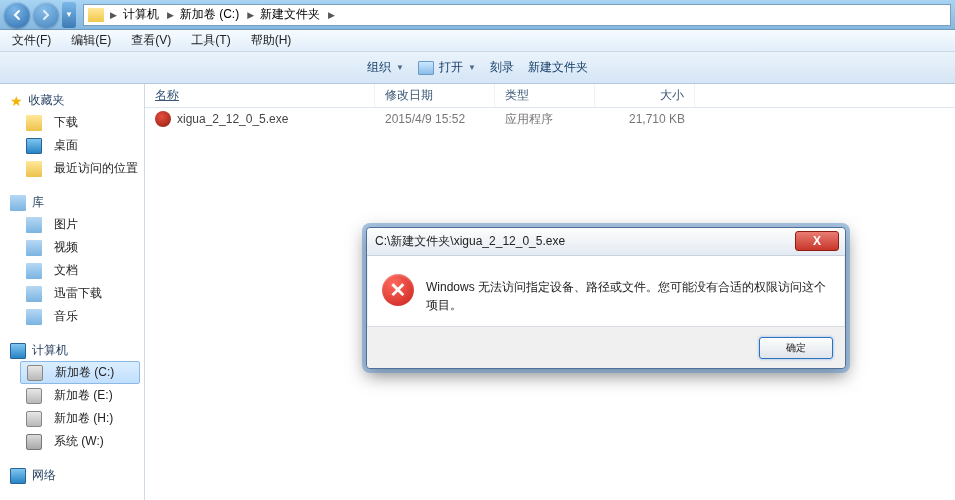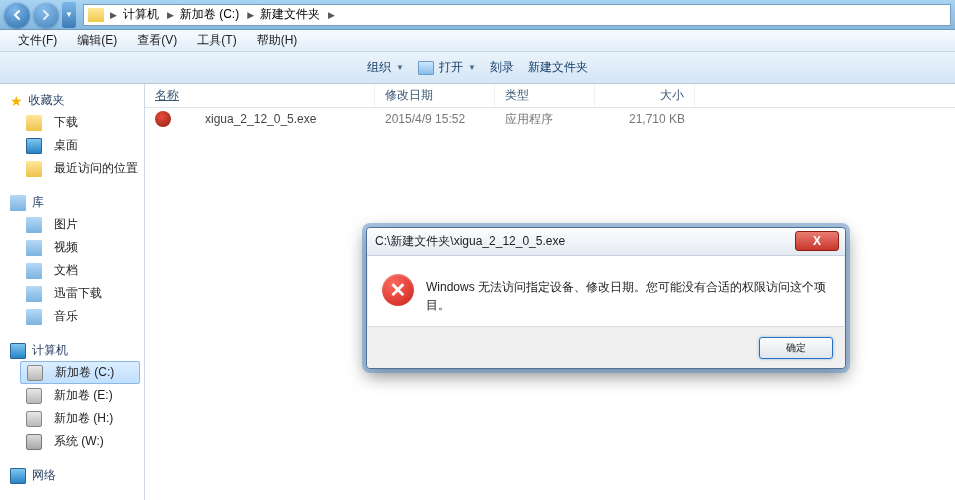--- a/index.html
+++ b/index.html
@@ -10,21 +10,21 @@
 .navbtn { width: 26px; height: 26px; border-radius: 50%; background: radial-gradient(circle at 40% 30%, #7cb8e8, #2e6dae); display: flex; align-items: center; justify-content: center; color: #fff; font-size: 14px; cursor: pointer; box-shadow: inset 0 1px 1px rgba(255,255,255,.4), 0 1px 2px rgba(0,0,0,.3); }
 .navbtn.disabled { opacity: .7; }
 .history-chevron { width: 14px; height: 26px; background: linear-gradient(to bottom, #7cb8e8, #3d7bb5); border-radius: 3px; display: flex; align-items: center; justify-content: center; color: #fff; font-size: 8px; cursor: pointer; }
 .addressbar { flex: 1; height: 22px; background: #fff; border: 1px solid #7a9ebd; display: flex; align-items: center; padding: 0 4px; gap: 4px; margin-left: 4px; }
 .folder-icon-small { width: 16px; height: 14px; background: linear-gradient(to bottom, #ffe79a, #f0c94a); border-radius: 1px; }
 .crumb { display: flex; align-items: center; gap: 2px; cursor: pointer; }
 .crumb span { padding: 0 2px; }
 .crumb .sep { font-size: 9px; color: #555; }
 
 
-.menubar { height: 22px; background: linear-gradient(to bottom, #f6fbff, #e2eefa); display: flex; align-items: center; padding: 0 10px; gap: 4px; border-bottom: 1px solid #c8d8e8; }
+.menubar { height: 22px; background: linear-gradient(to bottom, #f6fbff, #e2eefa); display: flex; align-items: center; padding: 0 4px; gap: 4px; border-bottom: 1px solid #c8d8e8; }
 .menubar .mitem { padding: 2px 8px; cursor: pointer; color: #222; }
 
 
 .toolbar { height: 32px; background: linear-gradient(to bottom, #eaf3fb, #d5e5f5); display: flex; align-items: center; padding: 0 8px; gap: 14px; border-bottom: 1px solid #b5c9dc; justify-content: center; }
 .toolbar .tbtn { display: flex; align-items: center; gap: 5px; cursor: pointer; color: #163f6a; }
 .toolbar .tbtn .drop { font-size: 8px; color: #4a6a8a; }
 
 
 .main { display: flex; height: calc(500px - 30px - 22px - 32px); }
 
@@ -52,21 +52,21 @@
 .colheaders { height: 24px; display: flex; align-items: center; border-bottom: 1px solid #e0e6ee; color: #3a5775; }
 .colheaders .col { padding: 0 10px; border-right: 1px solid #eef2f6; cursor: pointer; display: flex; align-items: center; gap: 4px; height: 100%; }
 .col-name { width: 230px; text-decoration: underline; }
 .col-date { width: 120px; }
 .col-type { width: 100px; }
 .col-size { width: 100px; text-align: right; justify-content: flex-end; }
 .filerows { }
 .filerow { height: 22px; display: flex; align-items: center; color: #444; }
 .filerow .cell { padding: 0 10px; }
 .file-icon { width: 16px; height: 16px; border-radius: 50%; background: radial-gradient(circle at 40% 35%, #e74c3c, #8e1f12); display: inline-block; vertical-align: middle; margin-right: 6px; position: relative; }
-.filerow .cell.name { width: 230px; display: flex; align-items: center; gap: 28px; }
+.filerow .cell.name { width: 230px; display: flex; align-items: center; }
 .filerow .cell.date { width: 120px; color: #777; }
 .filerow .cell.type { width: 100px; color: #777; }
 .filerow .cell.size { width: 100px; text-align: right; color: #777; }
 .dialog { position: absolute; left: 366px; top: 227px; width: 480px; background: #f0f0f0; border: 1px solid #4d6f9a; box-shadow: 0 0 0 4px rgba(100,150,200,.55), 0 6px 18px rgba(0,0,0,.5); border-radius: 4px; }
 .dialog-title { height: 28px; background: linear-gradient(to bottom, #fdfdfd, #e4eaf2); display: flex; align-items: center; padding: 0 8px; font-size: 12px; color: #222; border-bottom: 1px solid #c8d2de; border-radius: 4px 4px 0 0; position: relative; }
 .close-x { position: absolute; right: 6px; top: 3px; width: 44px; height: 20px; background: linear-gradient(to bottom, #e97c73, #c8372b); border: 1px solid #8b1d13; border-radius: 3px; display: flex; align-items: center; justify-content: center; color: #fff; font-weight: bold; font-size: 12px; cursor: pointer; }
 .dialog-body { padding: 18px 14px 12px 14px; display: flex; gap: 12px; background: #fff; margin: 0 1px; }
 .err-icon { width: 32px; height: 32px; border-radius: 50%; background: radial-gradient(circle at 35% 30%, #ff6a5e, #c8201a); display: flex; align-items: center; justify-content: center; color: #fff; font-size: 20px; font-weight: bold; flex-shrink: 0; box-shadow: inset 0 1px 2px rgba(255,255,255,.4); }
 .dialog-msg { color: #222; line-height: 1.5; padding-top: 4px; }
 .dialog-footer { height: 42px; background: #f0f0f0; display: flex; align-items: center; justify-content: flex-end; padding: 0 12px; border-top: 1px solid #d8dde4; border-radius: 0 0 4px 4px; }
@@ -240,18 +240,18 @@
 
 </div>
 
 <div class="dialog">
   <div class="dialog-title">
     <span>C:\新建文件夹\xigua_2_12_0_5.exe</span>
     <div class="close-x">X</div>
   </div>
   <div class="dialog-body">
     <div class="err-icon">✕</div>
-    <div class="dialog-msg">Windows 无法访问指定设备、修改日期。您可能没有合适的权限访问这个项目。</div>
+    <div class="dialog-msg">Windows 无法访问指定设备、路径或文件。您可能没有合适的权限访问这个项目。</div>
   </div>
   <div class="dialog-footer">
     <button class="dialog-ok">确定</button>
   </div>
 </div>
 
 </body></html>

